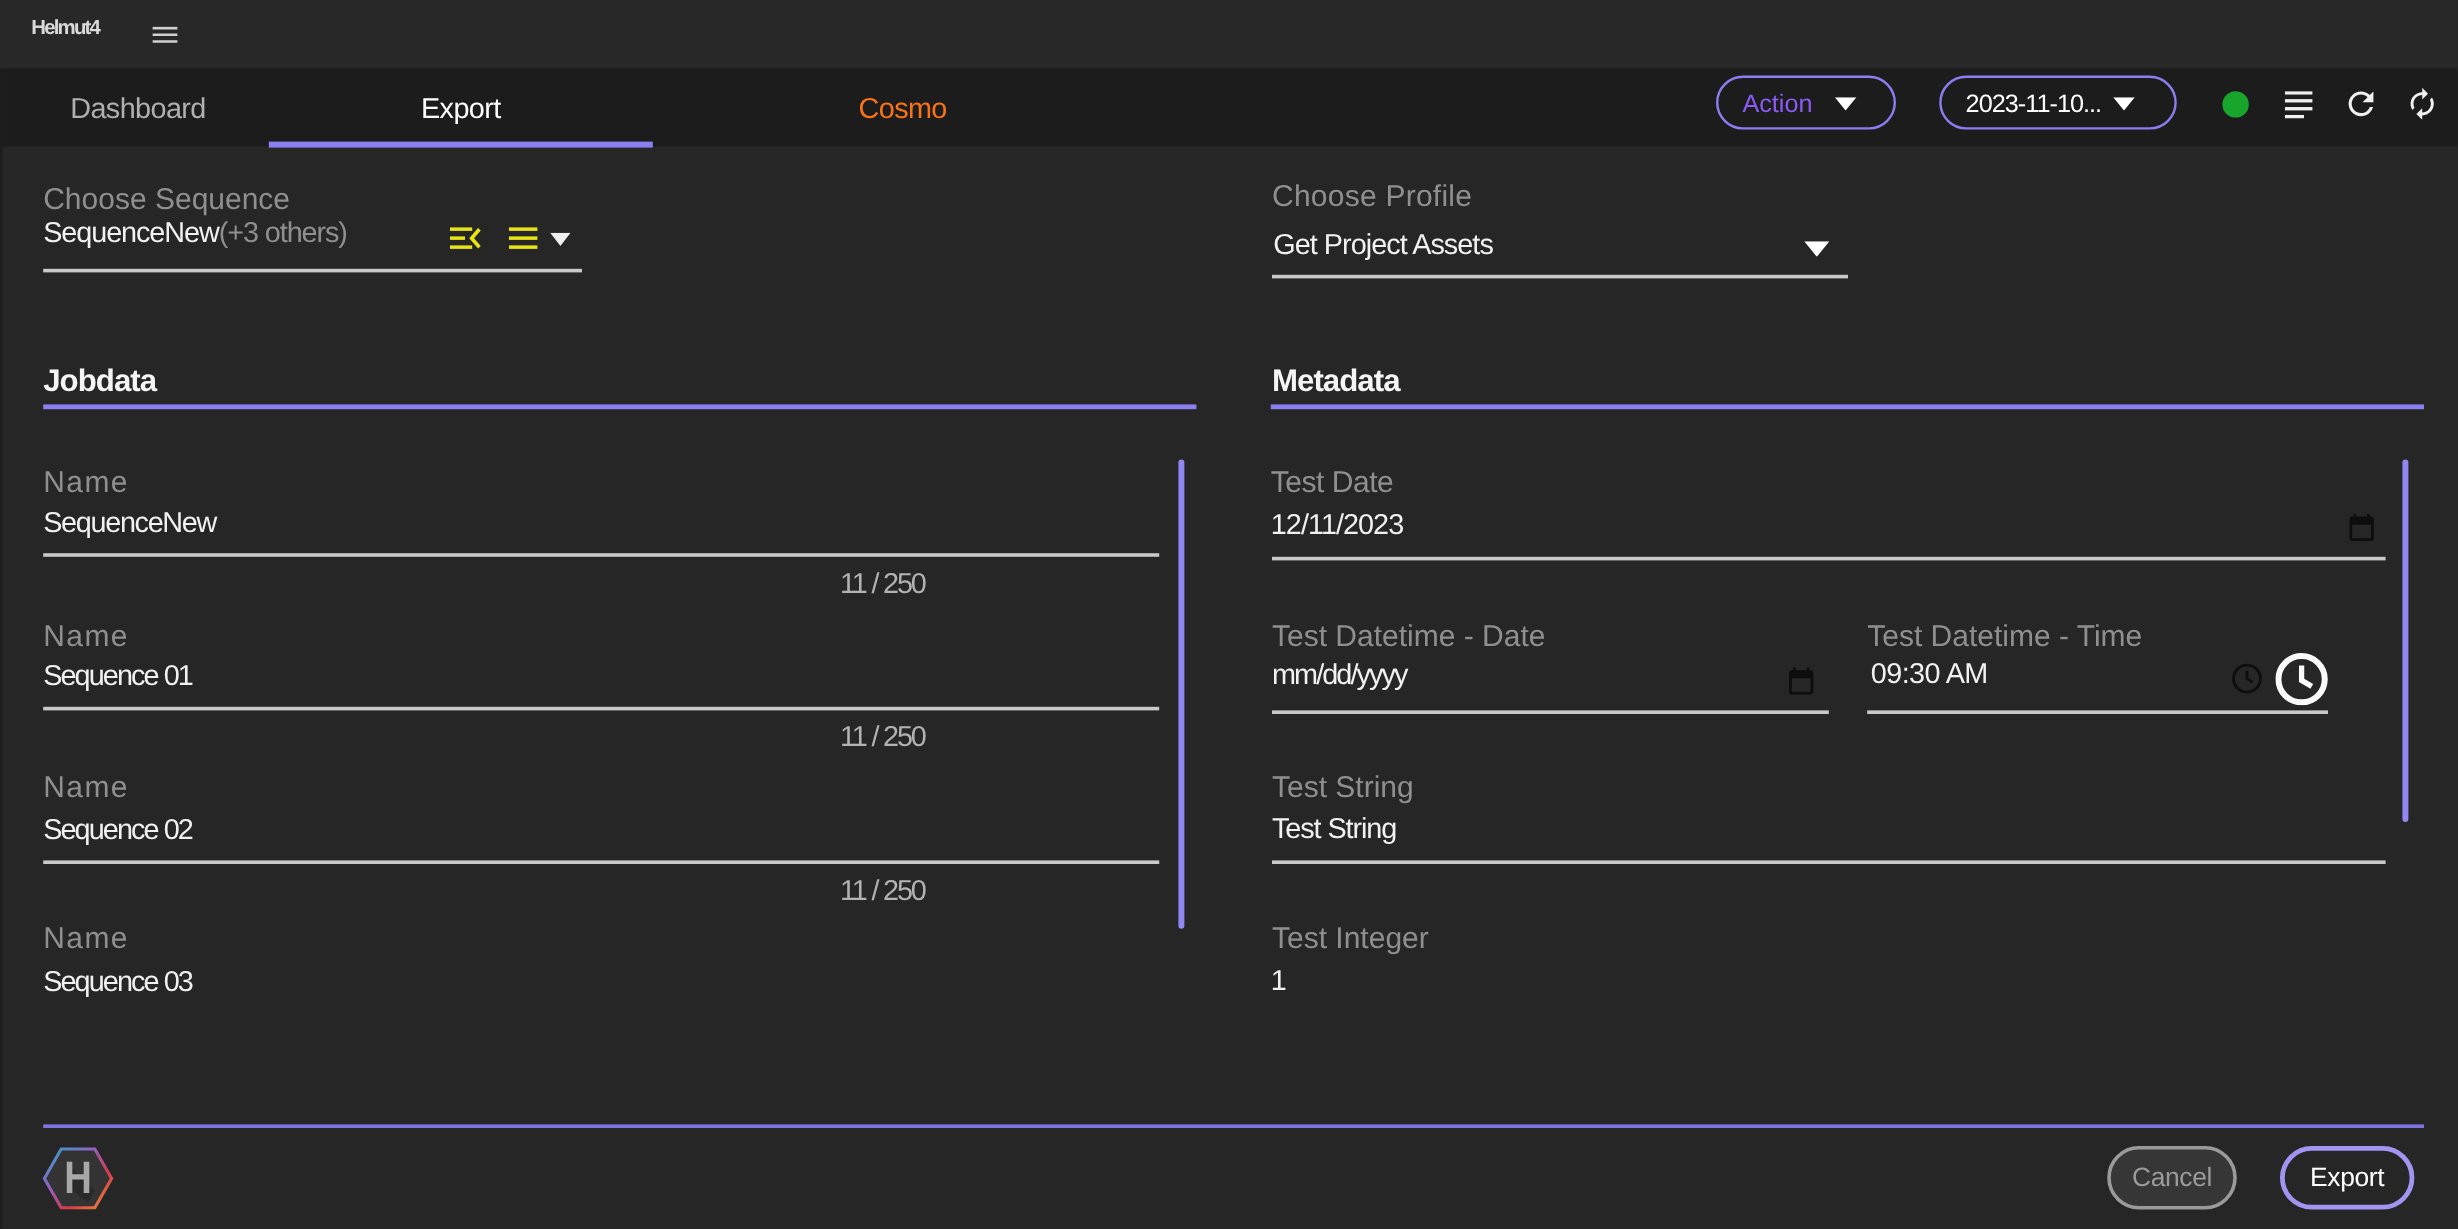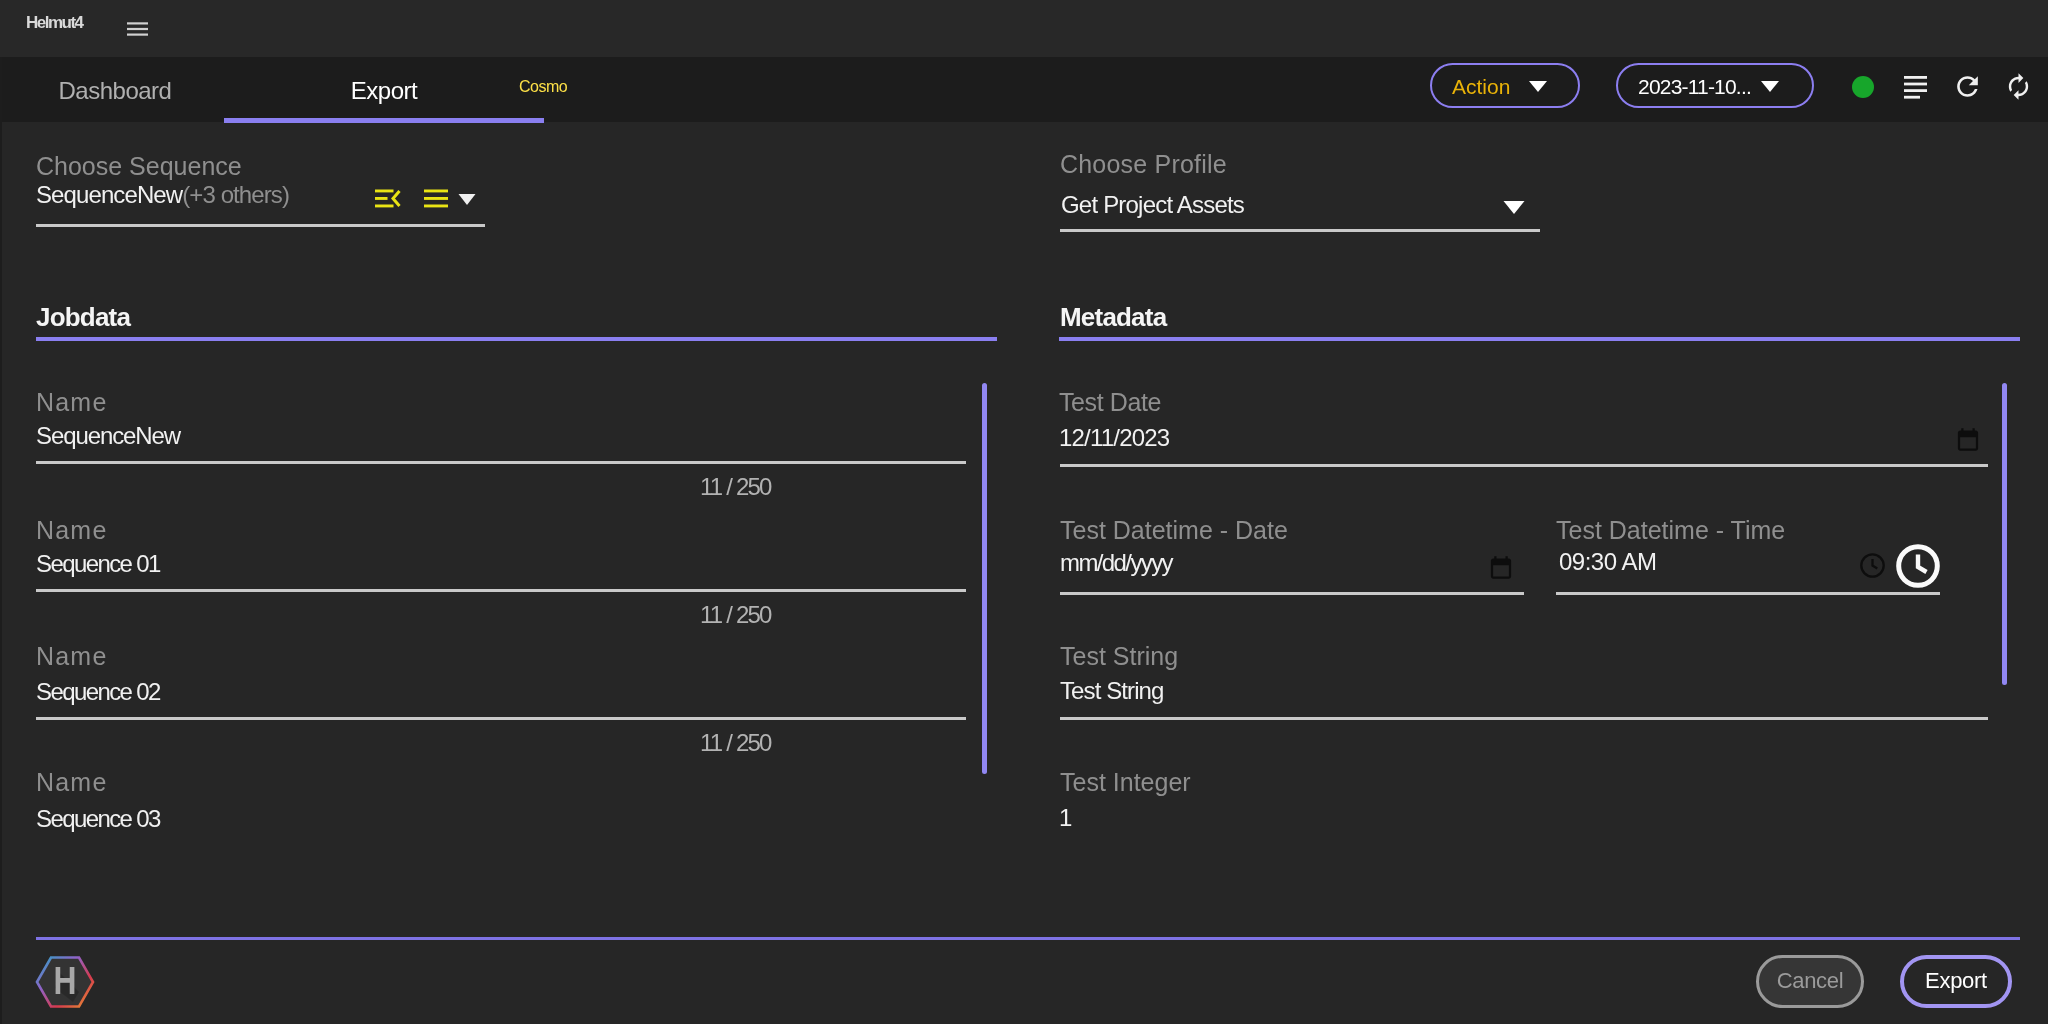--- a/index.html
+++ b/index.html
@@ -22,25 +22,25 @@
   <g stroke="#d0d0d0" stroke-width="2.2">
     <line x1="0" y1="1.4" x2="21" y2="1.4"></line>
     <line x1="0" y1="7" x2="21" y2="7"></line>
     <line x1="0" y1="12.6" x2="21" y2="12.6"></line>
   </g>
 </svg>
 
 <div class="abs" style="left:0;top:57px;width:2048px;height:65px;background:#1c1c1c;"></div>
 <div class="abs" style="left:0;top:79px;width:230px;text-align:center;font-size:24px;letter-spacing:-0.5px;color:#b0b0b0;line-height:1;">Dashboard</div>
 <div class="abs" style="left:224px;top:79px;width:320px;text-align:center;font-size:24px;letter-spacing:-0.5px;color:#ffffff;line-height:1;">Export</div>
-<div class="abs" style="left:519px;top:79px;width:270px;text-align:left;font-size:16px;letter-spacing:-0.5px;color:#fde047;line-height:1;">Cosmo</div>
+<div class="abs" style="left:519px;top:79px;width:270px;text-align:right;font-size:24px;letter-spacing:-0.5px;color:#f97316;line-height:1;">Cosmo</div>
 <div class="abs" style="left:224px;top:118px;width:320px;height:5px;background:#8a7ff0;"></div>
 
 <div class="abs" style="left:1430px;top:63px;width:150px;height:45px;border:2px solid #8c7ef0;border-radius:23px;box-sizing:border-box;"></div>
-<div class="abs" style="left:1452px;top:76px;font-size:21px;color:#eab308;line-height:1;">Action</div>
+<div class="abs" style="left:1452px;top:76px;font-size:21px;color:#8b5cf6;line-height:1;">Action</div>
 <svg class="abs" style="left:1528px;top:81px;" width="20" height="11" viewBox="0 0 20 11">
     <polygon points="1,0 19,0 10,11" fill="#ffffff"></polygon>
   </svg>
 <div class="abs" style="left:1616px;top:63px;width:198px;height:45px;border:2px solid #8c7ef0;border-radius:23px;box-sizing:border-box;"></div>
 <div class="abs" style="left:1638px;top:76px;font-size:21px;letter-spacing:-0.8px;color:#ffffff;line-height:1;">2023-11-10...</div>
 <svg class="abs" style="left:1760px;top:81px;" width="20" height="11" viewBox="0 0 20 11">
     <polygon points="1,0 19,0 10,11" fill="#ffffff"></polygon>
   </svg>
 <div class="abs" style="left:1852px;top:76px;width:22px;height:22px;border-radius:50%;background:#17a62b;"></div>
 <svg class="abs" style="left:1904px;top:76px;" width="24" height="23" viewBox="0 0 24 23">

